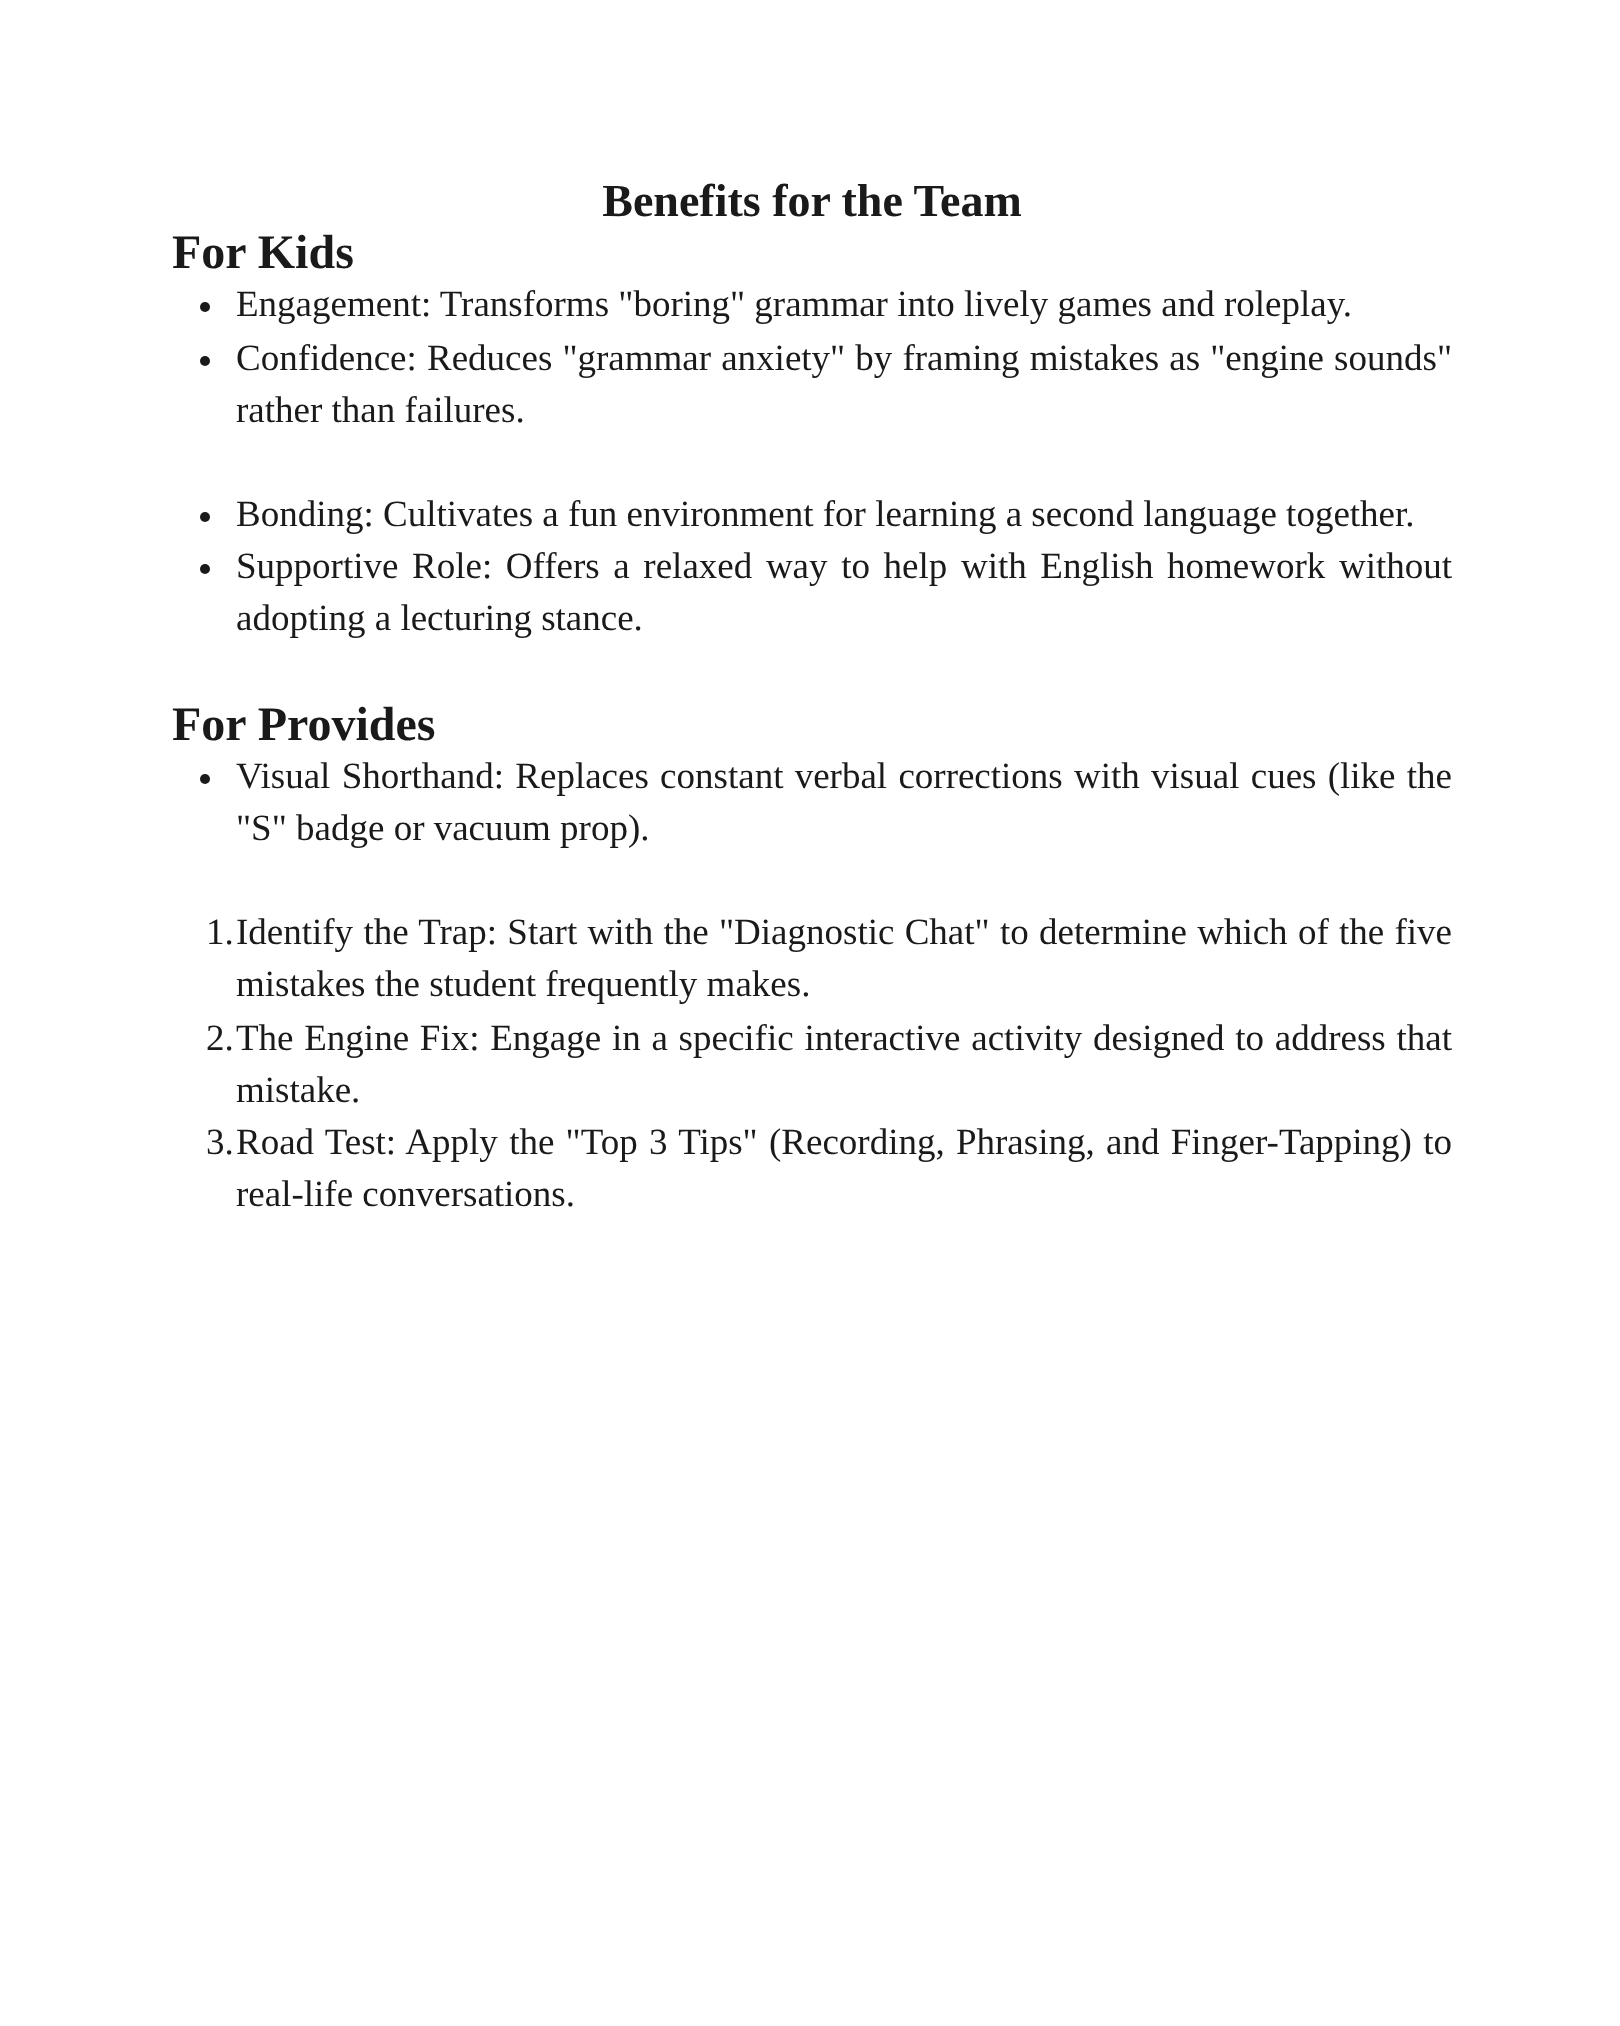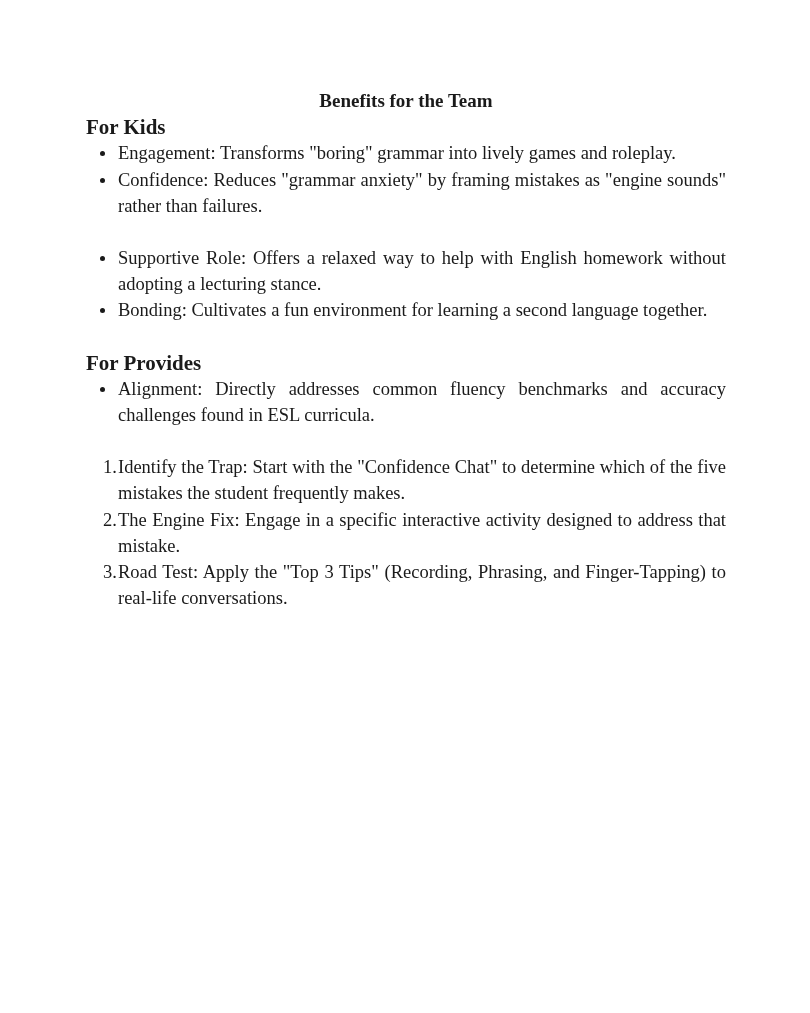--- a/index.html
+++ b/index.html
@@ -20,27 +20,27 @@
       left: 86px;
       top: 88px;
       width: 640px;
       font-size: 18.5px;
       line-height: 26.2px;
     }
     .doc-title {
       text-align: center;
       font-weight: bold;
       margin: 0;
-      font-size: 19px;
+      font-size: 23px;
       line-height: 26.2px;
     }
     .section-heading {
       font-weight: bold;
       margin: 0;
-      font-size: 21px;
+      font-size: 24px;
       line-height: 26.2px;
     }
     ul.bullets {
       margin: 0;
       padding: 0 0 0 32px;
       list-style: none;
     }
     ul.bullets li {
       position: relative;
       text-align: justify;
@@ -84,41 +84,41 @@
     <ul class="bullets">
       <li>Engagement: Transforms "boring" grammar into lively games and roleplay.</li>
       <li>Confidence: Reduces "grammar anxiety" by framing mistakes as "engine sounds" rather than failures.</li>
     </ul>
   </section>
 
   <div class="gap"></div>
 
   <section>
     <ul class="bullets">
+      <li>Bonding: Cultivates a fun environment for learning a second language together.</li>
       <li>Supportive Role: Offers a relaxed way to help with English homework without adopting a lecturing stance.</li>
-      <li>Bonding: Cultivates a fun environment for learning a second language together.</li>
     </ul>
   </section>
 
   <div class="gap"></div>
 
   <section>
     <h2 class="section-heading">For Provides</h2>
     <ul class="bullets">
-      <li>Alignment: Directly addresses common fluency benchmarks and accuracy challenges found in ESL curricula.</li>
+      <li>Visual Shorthand: Replaces constant verbal corrections with visual cues (like the "S" badge or vacuum prop).</li>
     </ul>
   </section>
 
   <div class="gap"></div>
 
   <section>
     <ol class="steps">
       <li>
         <span class="num">1.</span>
-        <span>Identify the Trap: Start with the "Confidence Chat" to determine which of the five mistakes the student frequently makes.</span>
+        <span>Identify the Trap: Start with the "Diagnostic Chat" to determine which of the five mistakes the student frequently makes.</span>
       </li>
       <li>
         <span class="num">2.</span>
         <span>The Engine Fix: Engage in a specific interactive activity designed to address that mistake.</span>
       </li>
       <li>
         <span class="num">3.</span>
         <span>Road Test: Apply the "Top 3 Tips" (Recording, Phrasing, and Finger-Tapping) to real-life conversations.</span>
       </li>
     </ol>

